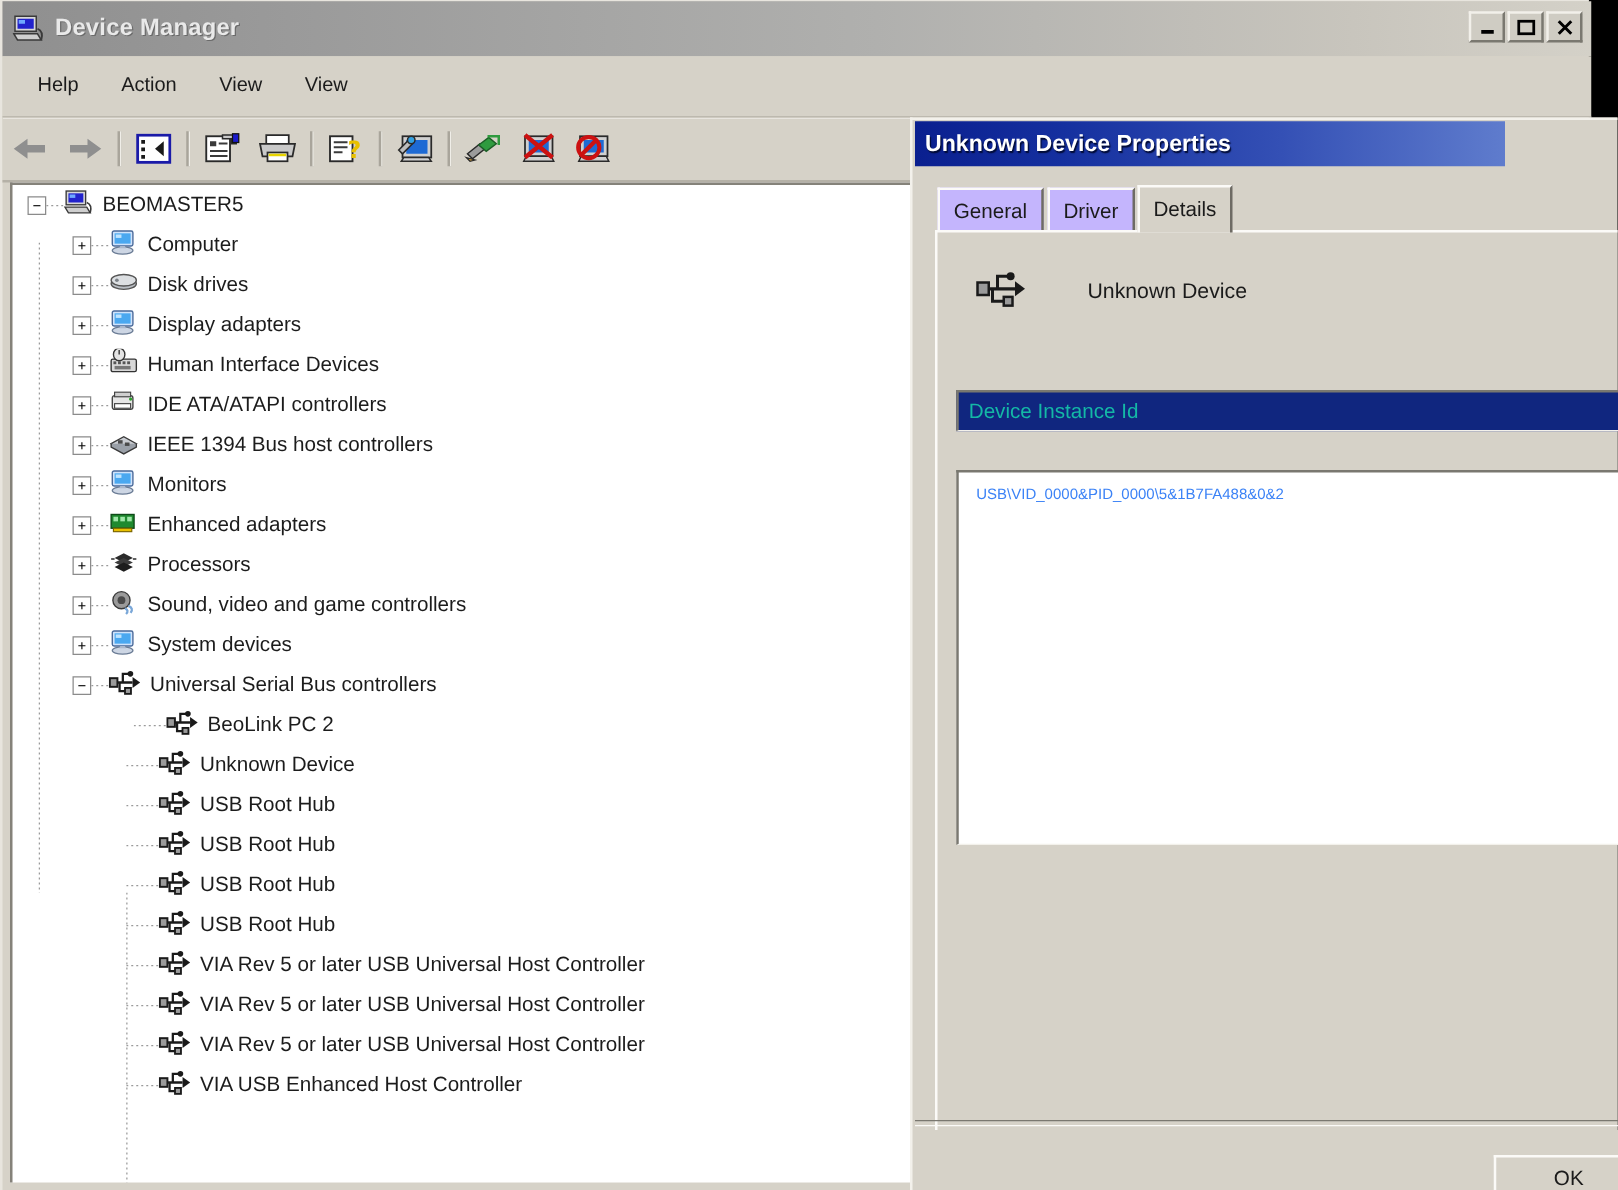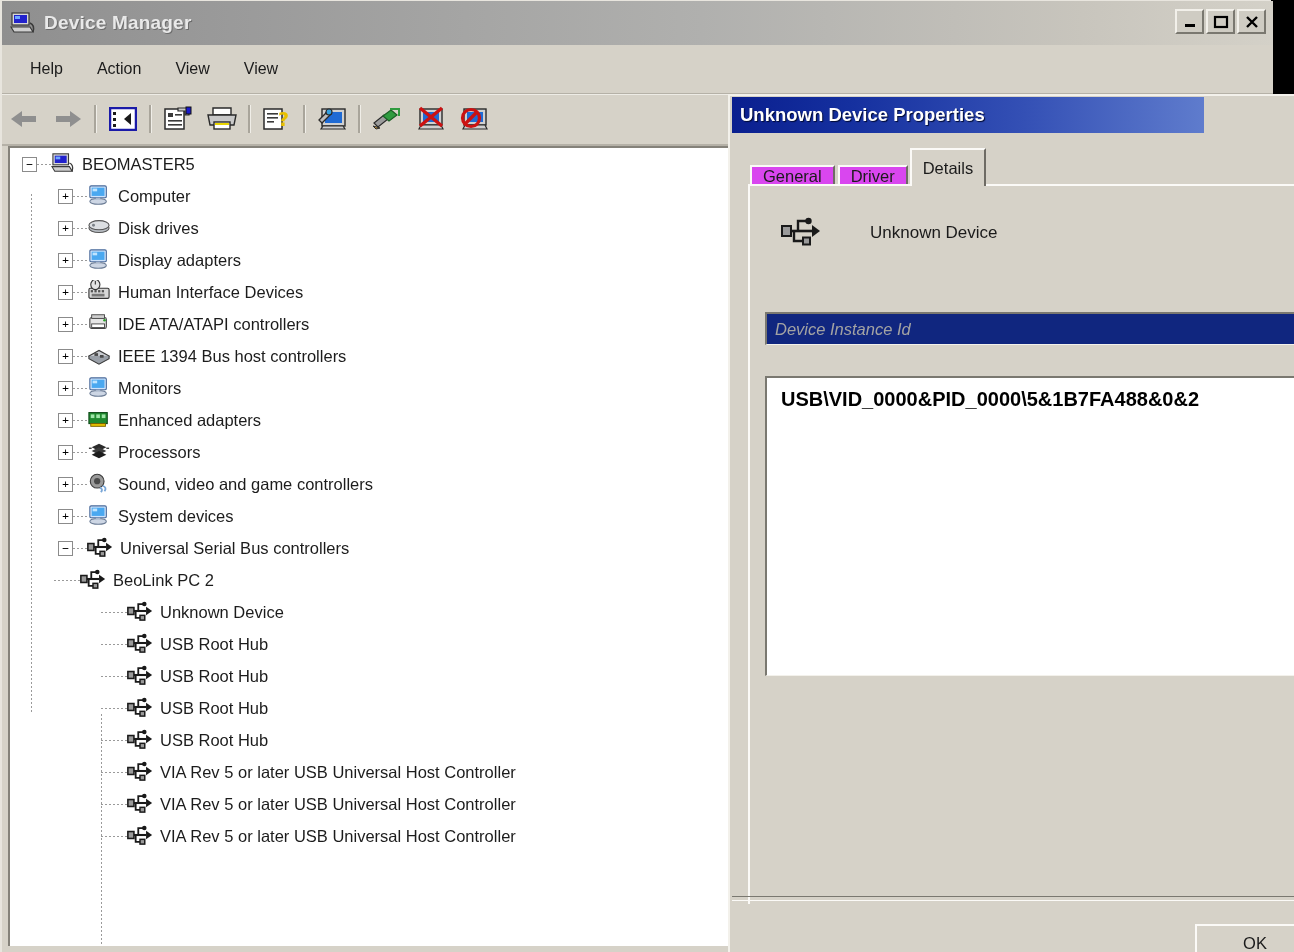--- a/index.html
+++ b/index.html
@@ -97,22 +97,22 @@
   }
   #dlg-title-text{
     color:#fff;font-weight:bold;font-size:18.5px;margin-left:8px;
     text-shadow:1px 1px 1px #000a33;
   }
   #dlg-body{position:absolute;left:2px;top:38px;width:562px;height:818px;}
 
   
   #tabstrip{position:absolute;left:18px;top:14px;height:38px;display:flex;align-items:flex-end;}
   .tab{
-    height:21px;padding:0 11px;display:flex;align-items:center;
-    font-size:16.5px;color:#1b1b1b;background:#d946ef;box-sizing:border-box;
+    height:36px;padding:0 11px;display:flex;align-items:center;
+    font-size:16.5px;color:#1b1b1b;background:#c4b5fd;box-sizing:border-box;
     border-top:2px solid #fbfaf7;border-left:2px solid #fbfaf7;border-right:2px solid #6e6b64;
     margin-right:3px;
   }
   .tab.active{
     height:38px;background:#d6d2c8;position:relative;z-index:5;
     border-top:2px solid #fbfaf7;border-left:2px solid #fbfaf7;border-right:2px solid #6e6b64;
     margin-left:-1px;margin-right:20px;
   }
   #tabpanel{
     position:absolute;left:16px;top:50px;width:546px;height:760px;
@@ -122,30 +122,30 @@
   #dev-header{position:absolute;left:30px;top:28px;display:flex;align-items:center;}
   #dev-name{font-size:17px;color:#1b1b1b;margin-left:46px;}
 
   #combo{
     position:absolute;left:15px;top:126px;width:531px;height:33px;
     background:#10267f;box-sizing:border-box;
     border-top:2px solid #7a7870;border-left:2px solid #7a7870;
     border-right:1px solid #f3f1eb;border-bottom:1px solid #f3f1eb;
     display:flex;align-items:center;
   }
-  #combo-text{color:#a3a3a3;font-size:16.5px;margin-left:8px;font-style:italic;}
+  #combo-text{color:#14b8a6;font-size:16.5px;margin-left:8px;}
 
   #listbox{
     position:absolute;left:15px;top:190px;width:531px;height:300px;
     background:#fff;box-sizing:border-box;
     border-top:2px solid #7a7870;border-left:2px solid #7a7870;
     border-right:1px solid #f3f1eb;border-bottom:1px solid #f3f1eb;
     overflow:hidden;
   }
-  #listbox-item{font-size:20px;color:#000000;padding:10px 0 0 14px;white-space:nowrap;font-weight:bold;}
+  #listbox-item{font-size:12px;color:#3b82f6;padding:10px 0 0 14px;white-space:nowrap;}
 
   #btnrow{position:absolute;left:0;top:770px;width:566px;height:88px;background:#d6d2c8;}
   #ok-btn{
     position:absolute;left:463px;top:20px;width:120px;height:38px;
     background:#d6d2c8;box-sizing:border-box;
     border-top:2px solid #fbfaf7;border-left:2px solid #fbfaf7;
     border-right:2px solid #6e6b64;border-bottom:2px solid #6e6b64;
     display:flex;align-items:center;justify-content:center;
     font-size:16.5px;color:#1b1b1b;
   }
@@ -444,21 +444,21 @@
               <path d="M22 8 L29 13 L22 18 Z" fill="#1a1a1a"></path>
               <path d="M13 13 L13 5 L19 5" stroke="#1a1a1a" stroke-width="2.1" fill="none"></path>
               <circle cx="20" cy="5" r="2.6" fill="#1a1a1a"></circle>
               <path d="M10 13 L10 21 L16 21" stroke="#1a1a1a" stroke-width="2.1" fill="none"></path>
               <rect x="15" y="18" width="5.5" height="5.5" fill="#9a9a9a" stroke="#1a1a1a" stroke-width="1.7"></rect>
             </svg></span>
           <span class="lbl">Universal Serial Bus controllers</span>
         </div>
       </div>
     <div id="usbkids">
-        <div class="row" style="padding-left: 44px;">
+        <div class="row" style="padding-left: 97px;">
           <span class="dots-h" style="width: 26px;"></span>
           <span class="tw"><svg width="26" height="24" viewBox="0 0 30 26">
               <path d="M4 13 L22 13" stroke="#1a1a1a" stroke-width="2.4" fill="none"></path>
               <rect x="1" y="9" width="7" height="8" fill="#9a9a9a" stroke="#1a1a1a" stroke-width="1.8"></rect>
               <path d="M22 8 L29 13 L22 18 Z" fill="#1a1a1a"></path>
               <path d="M13 13 L13 5 L19 5" stroke="#1a1a1a" stroke-width="2.1" fill="none"></path>
               <circle cx="20" cy="5" r="2.6" fill="#1a1a1a"></circle>
               <path d="M10 13 L10 21 L16 21" stroke="#1a1a1a" stroke-width="2.1" fill="none"></path>
               <rect x="15" y="18" width="5.5" height="5.5" fill="#9a9a9a" stroke="#1a1a1a" stroke-width="1.7"></rect>
             </svg></span>
@@ -560,20 +560,33 @@
           <span class="tw"><svg width="26" height="24" viewBox="0 0 30 26">
               <path d="M4 13 L22 13" stroke="#1a1a1a" stroke-width="2.4" fill="none"></path>
               <rect x="1" y="9" width="7" height="8" fill="#9a9a9a" stroke="#1a1a1a" stroke-width="1.8"></rect>
               <path d="M22 8 L29 13 L22 18 Z" fill="#1a1a1a"></path>
               <path d="M13 13 L13 5 L19 5" stroke="#1a1a1a" stroke-width="2.1" fill="none"></path>
               <circle cx="20" cy="5" r="2.6" fill="#1a1a1a"></circle>
               <path d="M10 13 L10 21 L16 21" stroke="#1a1a1a" stroke-width="2.1" fill="none"></path>
               <rect x="15" y="18" width="5.5" height="5.5" fill="#9a9a9a" stroke="#1a1a1a" stroke-width="1.7"></rect>
             </svg></span>
           <span class="lbl">VIA Rev 5 or later USB Universal Host Controller</span>
+        </div>
+        <div class="row" style="padding-left: 91px;">
+          <span class="dots-h" style="width: 26px;"></span>
+          <span class="tw"><svg width="26" height="24" viewBox="0 0 30 26">
+              <path d="M4 13 L22 13" stroke="#1a1a1a" stroke-width="2.4" fill="none"></path>
+              <rect x="1" y="9" width="7" height="8" fill="#9a9a9a" stroke="#1a1a1a" stroke-width="1.8"></rect>
+              <path d="M22 8 L29 13 L22 18 Z" fill="#1a1a1a"></path>
+              <path d="M13 13 L13 5 L19 5" stroke="#1a1a1a" stroke-width="2.1" fill="none"></path>
+              <circle cx="20" cy="5" r="2.6" fill="#1a1a1a"></circle>
+              <path d="M10 13 L10 21 L16 21" stroke="#1a1a1a" stroke-width="2.1" fill="none"></path>
+              <rect x="15" y="18" width="5.5" height="5.5" fill="#9a9a9a" stroke="#1a1a1a" stroke-width="1.7"></rect>
+            </svg></span>
+          <span class="lbl">VIA USB Enhanced Host Controller</span>
         </div>
       </div>
 
     <div class="vline" style="left:91px;top:566px;height:310px;"></div>
 
   </div>
 </div>
 
 <div id="dlg">
 

